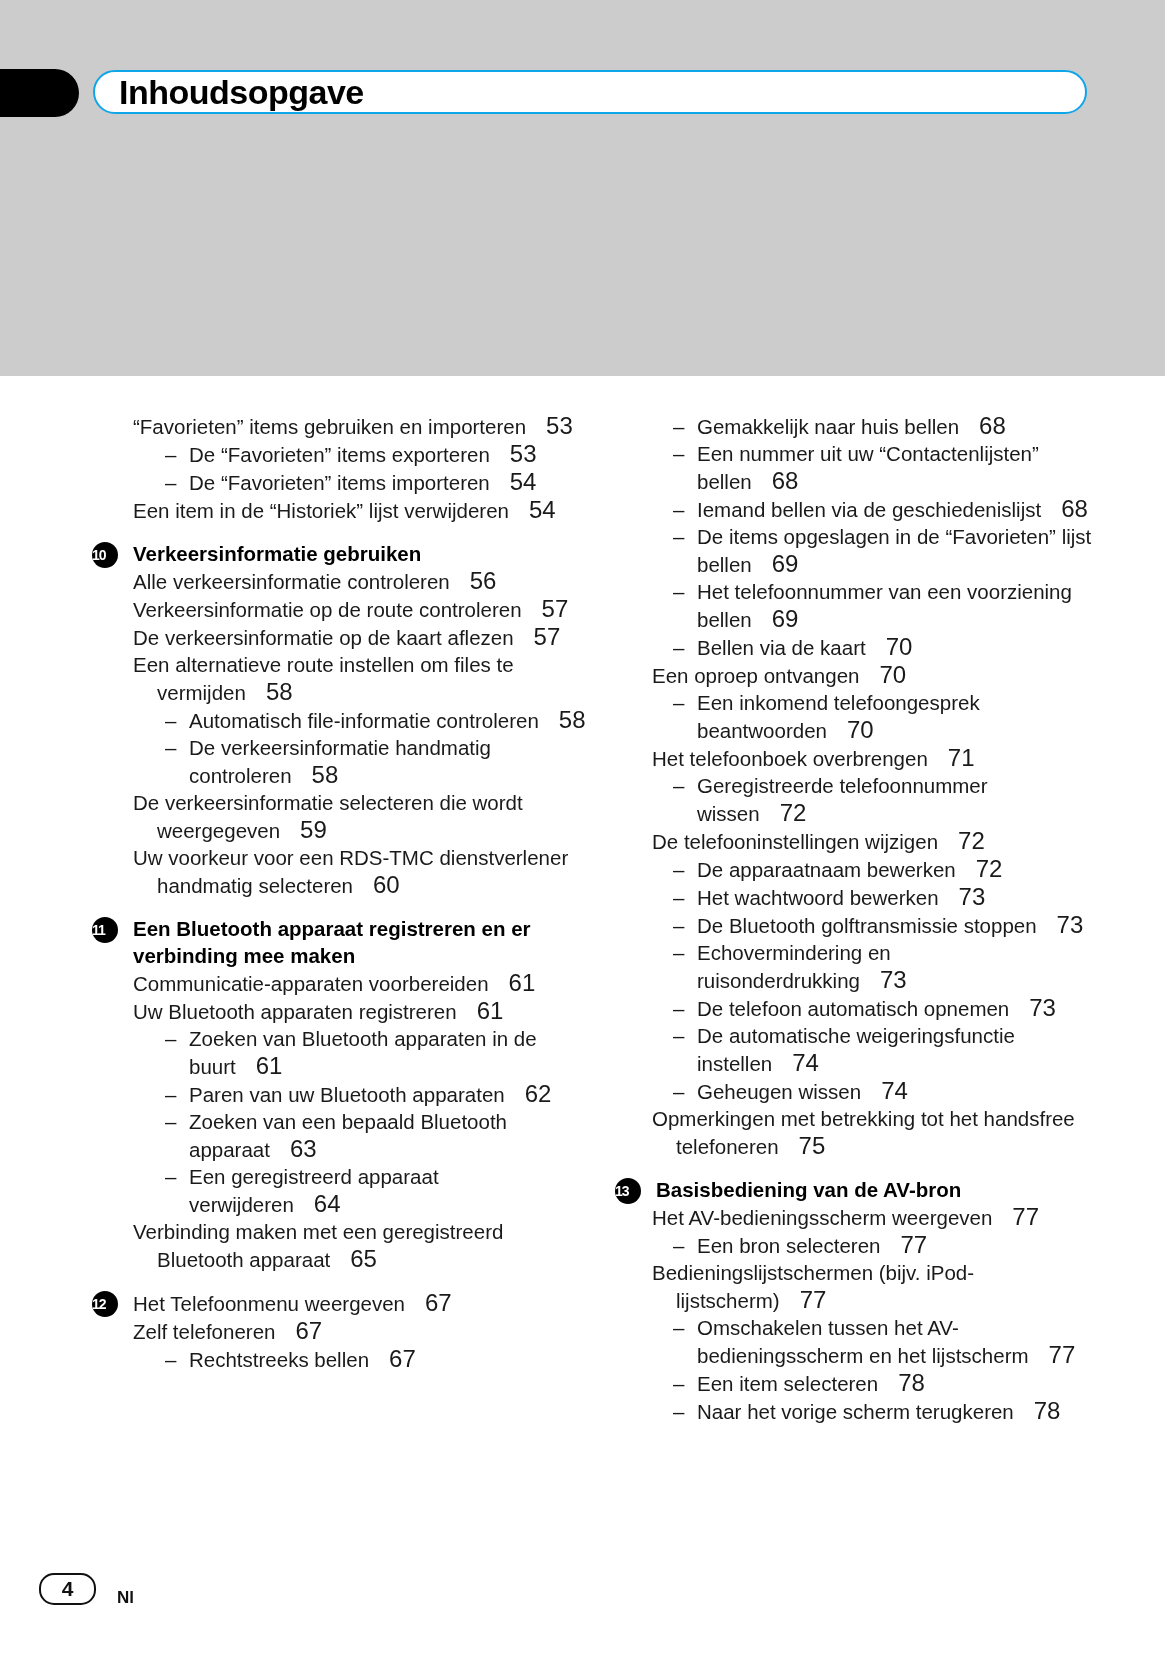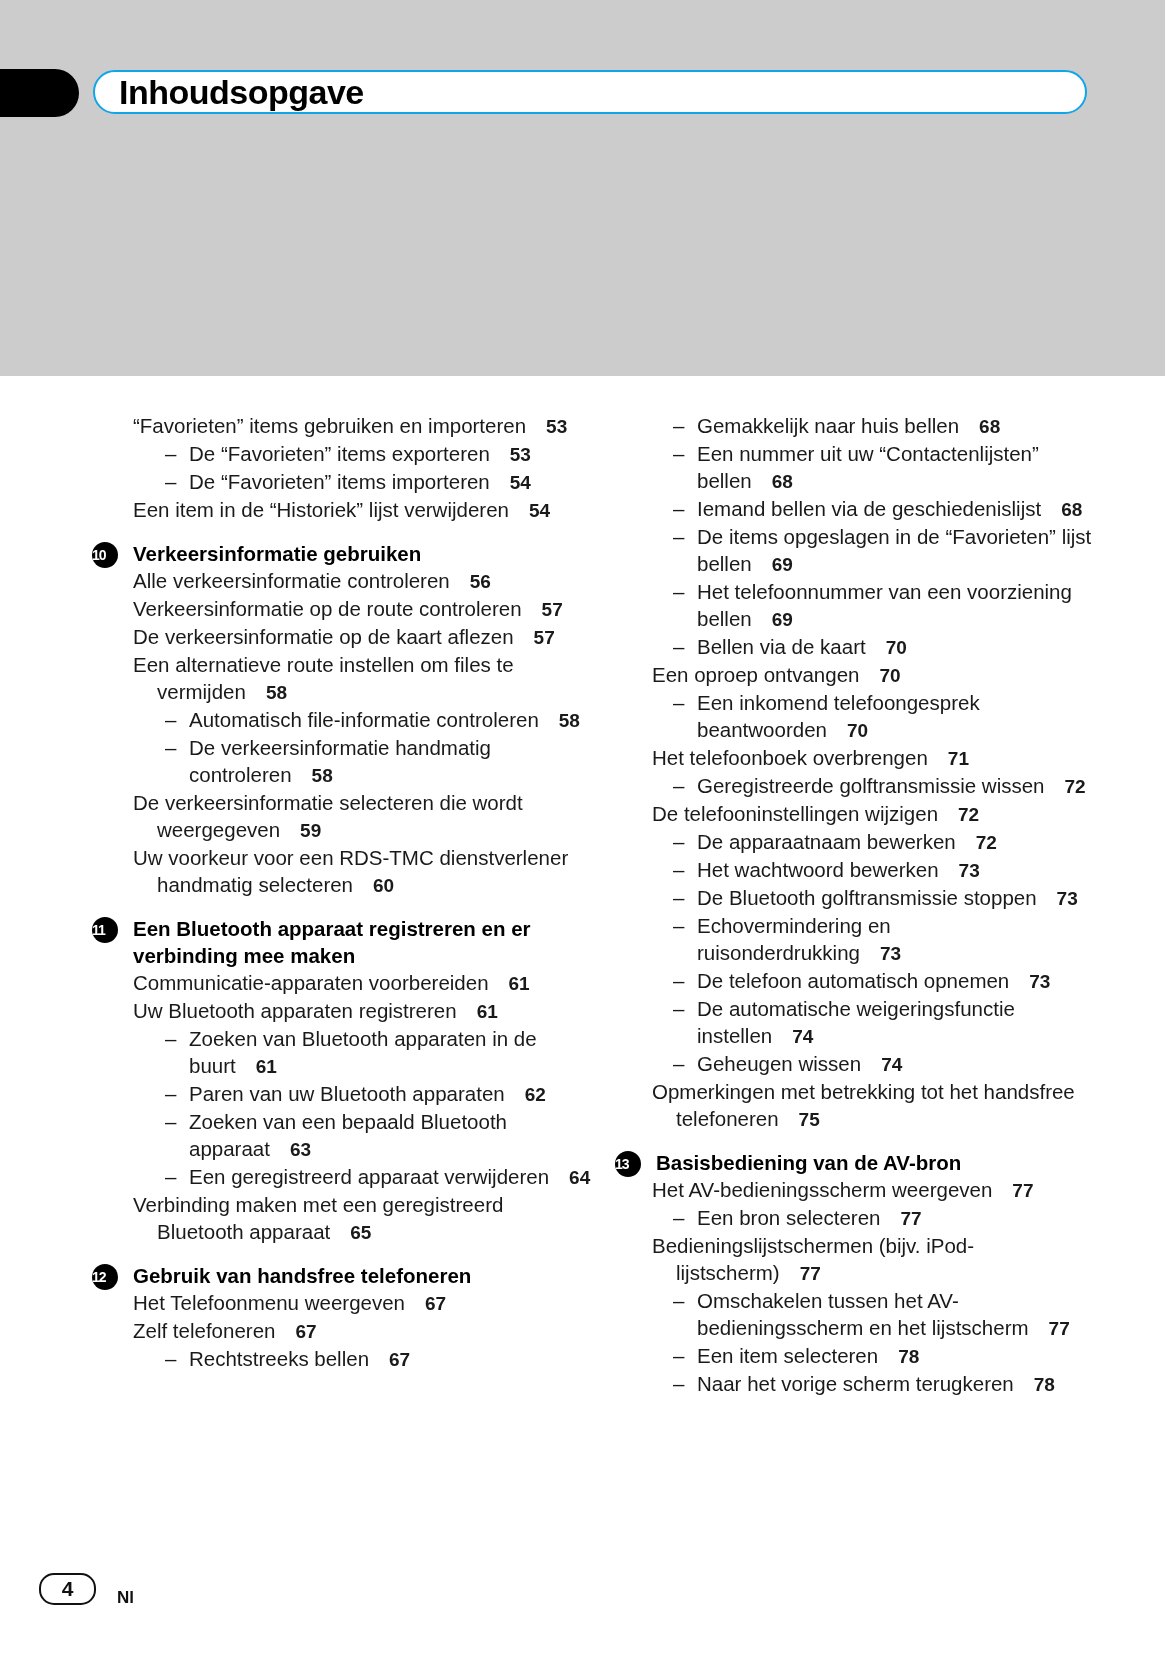--- a/index.html
+++ b/index.html
@@ -26,21 +26,21 @@
   }
   .col { position: absolute; top: 412px; }
   .col-left { left: 92px; width: 500px; }
   .col-right { left: 615px; width: 480px; }
   .entry {
     position: relative; font-size: 20.5px; line-height: 27px; color: #1a1a1a;
   }
   .lvl1 { padding-left: 41px; text-indent: -24px; margin-left: 24px; }
   .lvl2 { padding-left: 97px; text-indent: -24px; }
   .lvl2-dash { display:inline-block; width: 24px; text-indent: 0; }
-  .pg { font-weight: bold; margin-left: 20px; font-size: 19px; }
+  .pg { font-weight: normal; margin-left: 20px; font-size: 24px; }
   .section-head {
     position: relative; font-size: 20.5px; line-height: 27px; font-weight: bold;
     color: #000; padding-left: 41px; margin-top: 16px;
   }
   .section-num {
     position: absolute; left: 0; top: 2px; width: 26px; height: 26px;
     border-radius: 50%; background: #000; color: #fff;
     font-size: 14px; font-weight: bold; line-height: 26px; text-align: left;
     letter-spacing: -1px;
   }
@@ -81,36 +81,36 @@
     <div class="entry lvl1"><span>De verkeersinformatie selecteren die wordt weergegeven</span><span class="pg">59</span></div>
     <div class="entry lvl1"><span>Uw voorkeur voor een RDS-TMC dienstverlener handmatig selecteren</span><span class="pg">60</span></div>
     <div class="section-head"><span class="section-num">11</span><span>Een Bluetooth apparaat registreren en er verbinding mee maken</span></div>
     <div class="entry lvl1"><span>Communicatie-apparaten voorbereiden</span><span class="pg">61</span></div>
     <div class="entry lvl1"><span>Uw Bluetooth apparaten registreren</span><span class="pg">61</span></div>
     <div class="entry lvl2"><span class="lvl2-dash">–</span><span>Zoeken van Bluetooth apparaten in de buurt</span><span class="pg">61</span></div>
     <div class="entry lvl2"><span class="lvl2-dash">–</span><span>Paren van uw Bluetooth apparaten</span><span class="pg">62</span></div>
     <div class="entry lvl2"><span class="lvl2-dash">–</span><span>Zoeken van een bepaald Bluetooth apparaat</span><span class="pg">63</span></div>
     <div class="entry lvl2"><span class="lvl2-dash">–</span><span>Een geregistreerd apparaat verwijderen</span><span class="pg">64</span></div>
     <div class="entry lvl1"><span>Verbinding maken met een geregistreerd Bluetooth apparaat</span><span class="pg">65</span></div>
-    <div class="section-head"><span class="section-num">12</span><span>Gebruik van handsfree telefoneren</span></div>
+    <div class="section-head"><span class="section-num">12</span></div>
     <div class="entry lvl1"><span>Het Telefoonmenu weergeven</span><span class="pg">67</span></div>
     <div class="entry lvl1"><span>Zelf telefoneren</span><span class="pg">67</span></div>
     <div class="entry lvl2"><span class="lvl2-dash">–</span><span>Rechtstreeks bellen</span><span class="pg">67</span></div>
   </div>
 <div class="col col-right" id="col-right">
     <div class="entry lvl2"><span class="lvl2-dash">–</span><span>Gemakkelijk naar huis bellen</span><span class="pg">68</span></div>
     <div class="entry lvl2"><span class="lvl2-dash">–</span><span>Een nummer uit uw “Contactenlijsten” bellen</span><span class="pg">68</span></div>
     <div class="entry lvl2"><span class="lvl2-dash">–</span><span>Iemand bellen via de geschiedenislijst</span><span class="pg">68</span></div>
     <div class="entry lvl2"><span class="lvl2-dash">–</span><span>De items opgeslagen in de “Favorieten” lijst bellen</span><span class="pg">69</span></div>
     <div class="entry lvl2"><span class="lvl2-dash">–</span><span>Het telefoonnummer van een voorziening bellen</span><span class="pg">69</span></div>
     <div class="entry lvl2"><span class="lvl2-dash">–</span><span>Bellen via de kaart</span><span class="pg">70</span></div>
     <div class="entry lvl1"><span>Een oproep ontvangen</span><span class="pg">70</span></div>
     <div class="entry lvl2"><span class="lvl2-dash">–</span><span>Een inkomend telefoongesprek beantwoorden</span><span class="pg">70</span></div>
     <div class="entry lvl1"><span>Het telefoonboek overbrengen</span><span class="pg">71</span></div>
-    <div class="entry lvl2"><span class="lvl2-dash">–</span><span>Geregistreerde golftransmissie wissen</span><span class="pg">72</span></div>
+    <div class="entry lvl2"><span class="lvl2-dash">–</span><span>Geregistreerde telefoonnummer wissen</span><span class="pg">72</span></div>
     <div class="entry lvl1"><span>De telefooninstellingen wijzigen</span><span class="pg">72</span></div>
     <div class="entry lvl2"><span class="lvl2-dash">–</span><span>De apparaatnaam bewerken</span><span class="pg">72</span></div>
     <div class="entry lvl2"><span class="lvl2-dash">–</span><span>Het wachtwoord bewerken</span><span class="pg">73</span></div>
     <div class="entry lvl2"><span class="lvl2-dash">–</span><span>De Bluetooth golftransmissie stoppen</span><span class="pg">73</span></div>
     <div class="entry lvl2"><span class="lvl2-dash">–</span><span>Echovermindering en ruisonderdrukking</span><span class="pg">73</span></div>
     <div class="entry lvl2"><span class="lvl2-dash">–</span><span>De telefoon automatisch opnemen</span><span class="pg">73</span></div>
     <div class="entry lvl2"><span class="lvl2-dash">–</span><span>De automatische weigeringsfunctie instellen</span><span class="pg">74</span></div>
     <div class="entry lvl2"><span class="lvl2-dash">–</span><span>Geheugen wissen</span><span class="pg">74</span></div>
     <div class="entry lvl1"><span>Opmerkingen met betrekking tot het handsfree telefoneren</span><span class="pg">75</span></div>
     <div class="section-head"><span class="section-num">13</span><span>Basisbediening van de AV-bron</span></div>

